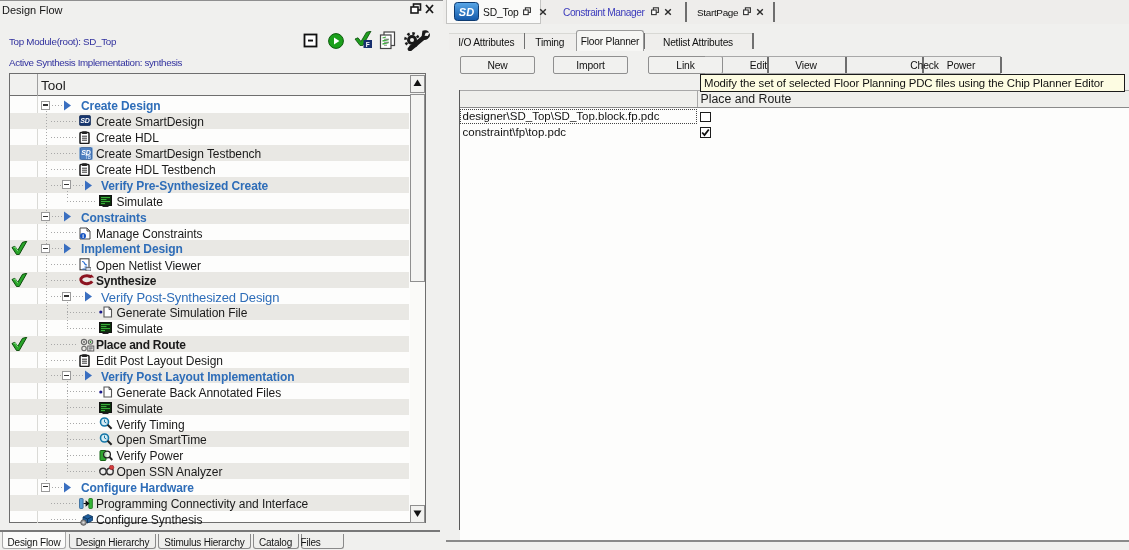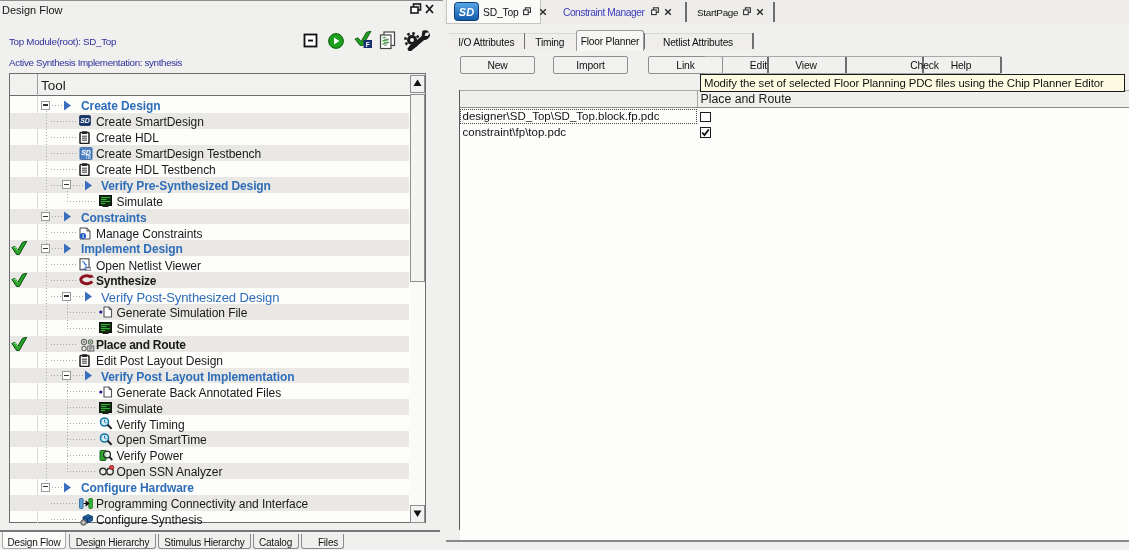--- a/index.html
+++ b/index.html
@@ -121,21 +121,21 @@
     <rect x="1" y="1.5" width="9" height="11" rx="1" fill="#fff" stroke="#1a1a1a" stroke-width="1.5"></rect>
     <rect x="3" y="0.3" width="5" height="2.8" rx="0.9" fill="#222"></rect>
     <path d="M3 5.2 H8 M3 7.2 H8 M3 9.2 H8" stroke="#333" stroke-width="1"></path>
   </svg>
 <div class="tx" style="left:96px;top:163.1px;font-size:12px;color:#1a1a1a;font-weight:normal;letter-spacing:-0.05px;">Create HDL Testbench</div>
 <div class="a" style="left:62px;top:180.4px;width:9px;height:9px;background:#fff;border:1px solid #9a9a9a;box-sizing:border-box"></div>
 <div class="a" style="left:64px;top:183.9px;width:5px;height:1.4px;background:#333"></div>
 <svg class="a" style="left:84px;top:179.5px" width="9" height="11" viewBox="0 0 9 11">
     <path d="M1 0.5 L8 5.5 L1 10.5 Z" fill="#3a6fc0"></path>
   </svg>
-<div class="tx" style="left:101px;top:178.7px;font-size:12px;color:#2e6db8;font-weight:bold;letter-spacing:-0.1px;">Verify Pre-Synthesized Design</div>
+<div class="tx" style="left:101px;top:178.7px;font-size:12px;color:#2e6db8;font-weight:bold;letter-spacing:-0.1px;">Verify Pre-Synthesized Create</div>
 <svg class="a" style="left:99px;top:194.8px" width="13" height="12" viewBox="0 0 13 12">
     <rect x="0.5" y="0.5" width="12" height="10" fill="#0c2e0c" stroke="#111" stroke-width="1"></rect>
     <path d="M2 2.6 H11 M2 4.6 H7.5 M2 6.6 H11 M2 8.6 H6" stroke="#3dbb3d" stroke-width="1"></path>
     <rect x="3.5" y="10.5" width="6" height="1.5" fill="#222"></rect>
   </svg>
 <div class="tx" style="left:116.5px;top:194.9px;font-size:12px;color:#1a1a1a;font-weight:normal;letter-spacing:-0.05px;">Simulate</div>
 <div class="a" style="left:41px;top:212.2px;width:9px;height:9px;background:#fff;border:1px solid #9a9a9a;box-sizing:border-box"></div>
 <div class="a" style="left:43px;top:215.7px;width:5px;height:1.4px;background:#333"></div>
 <svg class="a" style="left:63px;top:211.3px" width="9" height="11" viewBox="0 0 9 11">
     <path d="M1 0.5 L8 5.5 L1 10.5 Z" fill="#3a6fc0"></path>
@@ -289,21 +289,21 @@
 <div class="a" style="left:0;top:530px;width:440px;height:1.5px;background:#787878"></div>
 <div class="a" style="left:2px;top:531.5px;width:64px;height:17px;background:#fbfbfa;border-left:1px solid #aaa;border-right:1px solid #aaa;border-bottom:1px solid #aaa;border-radius:0 0 3px 3px;box-sizing:border-box"></div>
 <div class="tx" style="left:2px;top:536.5px;font-size:10px;color:#141414;font-weight:normal;"><span style="display:inline-block;width:64px;text-align:center;letter-spacing:-0.2px">Design Flow</span></div>
 <div class="a" style="left:69px;top:533.5px;width:87px;height:15px;background:#efefed;border:1px solid #8a8a8a;border-top:none;border-radius:0 0 3px 3px;box-sizing:border-box"></div>
 <div class="tx" style="left:69px;top:536.5px;font-size:10px;color:#141414;font-weight:normal;"><span style="display:inline-block;width:87px;text-align:center;letter-spacing:-0.2px">Design Hierarchy</span></div>
 <div class="a" style="left:158px;top:533.5px;width:93px;height:15px;background:#efefed;border:1px solid #8a8a8a;border-top:none;border-radius:0 0 3px 3px;box-sizing:border-box"></div>
 <div class="tx" style="left:158px;top:536.5px;font-size:10px;color:#141414;font-weight:normal;"><span style="display:inline-block;width:93px;text-align:center;letter-spacing:-0.2px">Stimulus Hierarchy</span></div>
 <div class="a" style="left:252.5px;top:533.5px;width:46px;height:15px;background:#efefed;border:1px solid #8a8a8a;border-top:none;border-radius:0 0 3px 3px;box-sizing:border-box"></div>
 <div class="tx" style="left:252.5px;top:536.5px;font-size:10px;color:#141414;font-weight:normal;"><span style="display:inline-block;width:46px;text-align:center;letter-spacing:-0.2px">Catalog</span></div>
 <div class="a" style="left:300.5px;top:533.5px;width:43px;height:15px;background:#efefed;border:1px solid #8a8a8a;border-top:none;border-radius:0 0 3px 3px;box-sizing:border-box"></div>
-<div class="tx" style="left:300.5px;top:536.5px;font-size:10px;color:#141414;font-weight:normal;"><span style="display:inline-block;width:55px;text-align:center;letter-spacing:-0.2px">Files</span></div>
+<div class="tx" style="left:300.5px;top:536.5px;font-size:10px;color:#141414;font-weight:normal;"><span style="display:inline-block;width:55px;text-align:left;letter-spacing:-0.2px">Files</span></div>
 <div class="a" style="left:443px;top:0;width:686px;height:24px;background:#eeedeb"></div>
 <div class="a" style="left:446px;top:0;width:95px;height:23.5px;background:#fafaf9;border:1px solid #c4c4c2;border-top:none;box-sizing:border-box"></div>
 <svg class="a" style="left:454px;top:2px" width="25" height="19" viewBox="0 0 25 19">
 <defs>
       <linearGradient id="sdg" x1="0" y1="0" x2="0" y2="1">
 <stop offset="0" stop-color="#59a7e8"></stop>
         <stop offset="1" stop-color="#1358a8"></stop>
       </linearGradient>
     </defs>
 <rect x="0.5" y="0.5" width="24" height="18" rx="3" fill="url(#sdg)" stroke="#0d3a70" stroke-width="1"></rect>
@@ -355,21 +355,21 @@
 <div class="tx" style="left:648px;top:59.5px;font-size:10.3px;color:#111;font-weight:normal;"><span style="display:inline-block;width:75px;text-align:center;letter-spacing:-0.15px">Link</span></div>
 <div class="a" style="left:705px;top:55.5px;width:296px;height:1px;background:#a8a8a8"></div>
 <div class="a" style="left:705px;top:72.5px;width:296px;height:1px;background:#a8a8a8"></div>
 <div class="a" style="left:767px;top:56.5px;width:1.5px;height:16px;background:#6e6e6e"></div>
 <div class="a" style="left:845px;top:56.5px;width:1.5px;height:16px;background:#6e6e6e"></div>
 <div class="a" style="left:922px;top:56.5px;width:1.5px;height:16px;background:#6e6e6e"></div>
 <div class="a" style="left:1000px;top:56.5px;width:1.5px;height:16px;background:#6e6e6e"></div>
 <div class="tx" style="left:705px;top:59.5px;font-size:10.3px;color:#111;font-weight:normal;"><span style="display:inline-block;width:62px;text-align:right;letter-spacing:-0.15px">Edit</span></div>
 <div class="tx" style="left:767px;top:59.5px;font-size:10.3px;color:#111;font-weight:normal;"><span style="display:inline-block;width:78px;text-align:center;letter-spacing:-0.15px">View</span></div>
 <div class="tx" style="left:845px;top:59.5px;font-size:10.3px;color:#111;font-weight:normal;padding-left:41px;"><span style="display:inline-block;width:77px;text-align:center;letter-spacing:-0.15px">Check</span></div>
-<div class="tx" style="left:922px;top:59.5px;font-size:10.3px;color:#111;font-weight:normal;"><span style="display:inline-block;width:78px;text-align:center;letter-spacing:-0.15px">Help</span></div>
+<div class="tx" style="left:922px;top:59.5px;font-size:10.3px;color:#111;font-weight:normal;"><span style="display:inline-block;width:78px;text-align:center;letter-spacing:-0.15px">Power</span></div>
 <div class="a" style="left:459px;top:90px;width:670px;height:17px;background:#efefec;border-top:1px solid #a8a8a8;box-sizing:border-box"></div>
 <div class="a" style="left:459px;top:106.5px;width:670px;height:1.5px;background:#8a8a8a"></div>
 <div class="a" style="left:696.5px;top:90px;width:1px;height:17px;background:#a8a8a8"></div>
 <div class="tx" style="left:700.5px;top:92px;font-size:12.3px;color:#1c1c1c;font-weight:normal;">Place and Route</div>
 <div class="a" style="left:459.5px;top:108px;width:669.5px;height:432px;background:#fdfdfc"></div>
 <div class="a" style="left:458.5px;top:90px;width:1.2px;height:440px;background:#5a5a5a"></div>
 <div class="a" style="left:446px;top:540px;width:683px;height:1.5px;background:#8a8a8a"></div>
 <div class="a" style="left:459.5px;top:108.5px;width:237px;height:15.5px;border:1px dotted #444;box-sizing:border-box;background:#fdfdfc"></div>
 <div class="tx" style="left:462.5px;top:110px;font-size:11.5px;color:#111;font-weight:normal;">designer\SD_Top\SD_Top.block.fp.pdc</div>
 <div class="tx" style="left:462.5px;top:125.5px;font-size:11.5px;color:#111;font-weight:normal;">constraint\fp\top.pdc</div>

